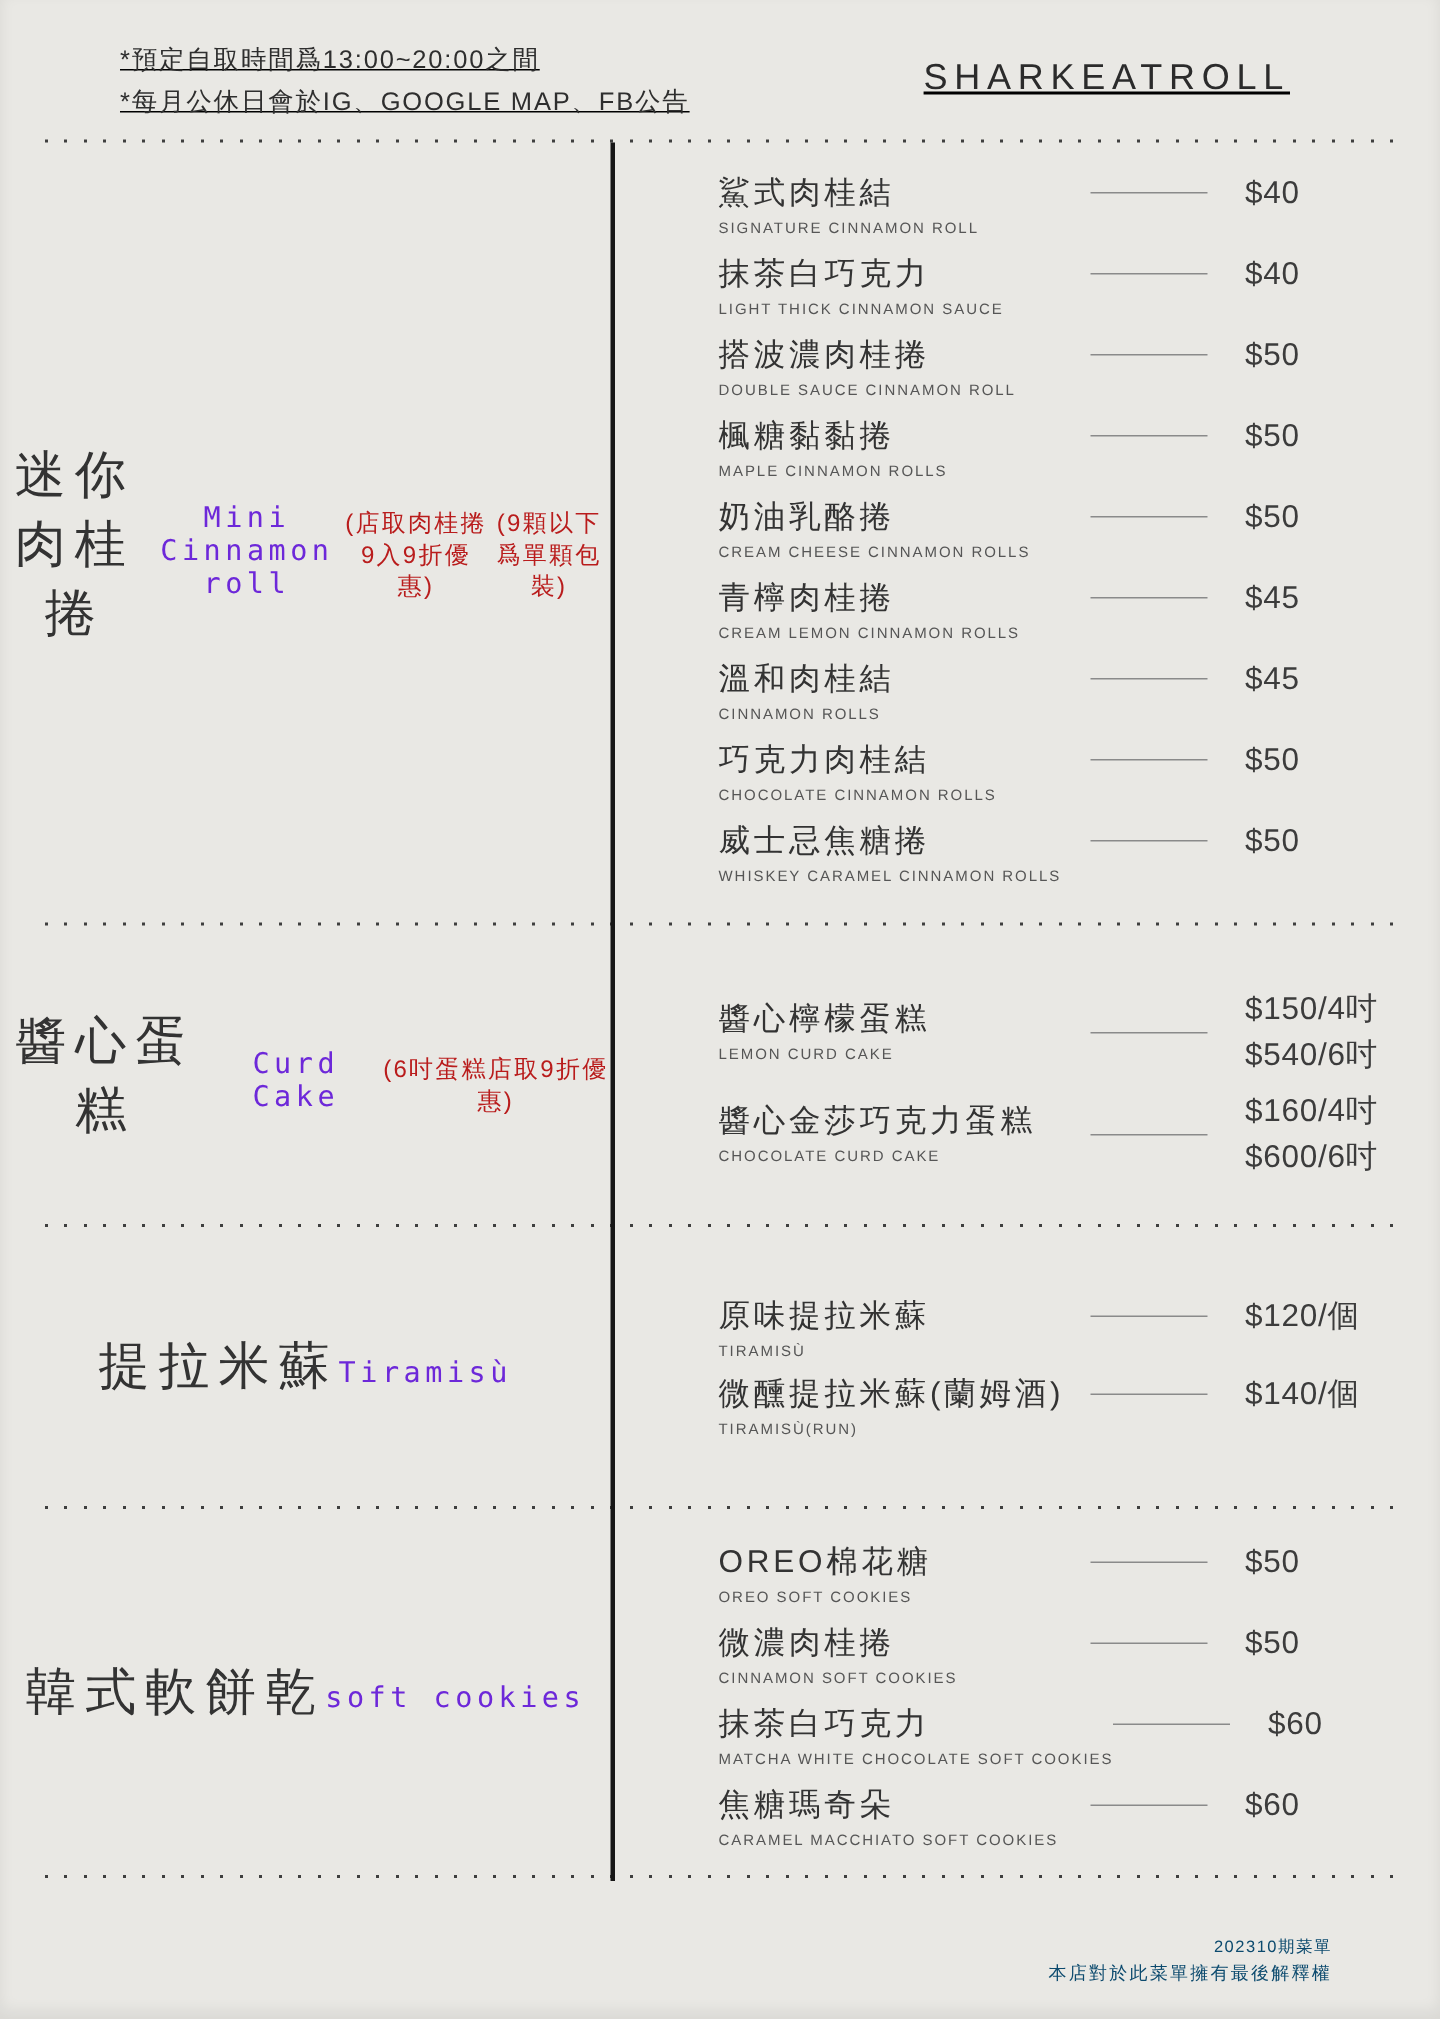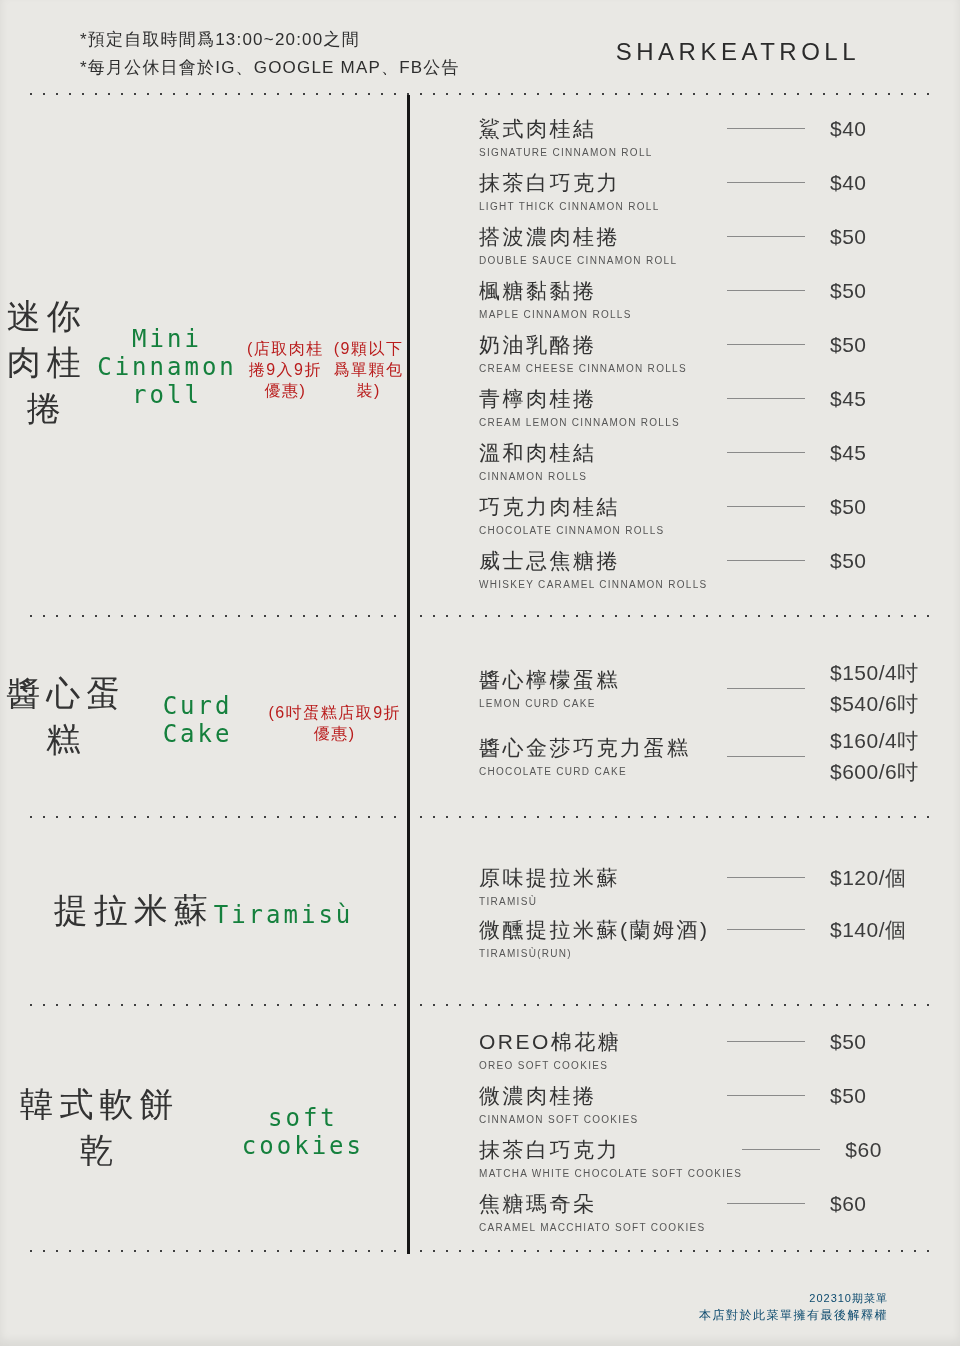--- a/index.html
+++ b/index.html
@@ -5,21 +5,21 @@
   html,body { margin:0; padding:0; }
   body { width:960px; height:1346px; font-family:"Liberation Sans", sans-serif; }
   .page {
     position:relative; width:960px; height:1346px;
     background:#e9e8e4; overflow:hidden;
     box-shadow: inset 0 -5px 10px rgba(0,0,0,0.07);
   }
 
   
   .header { display:flex; justify-content:space-between; align-items:flex-start;
-            height:93px; padding:26px 100px 0 80px; box-sizing:border-box; }
+            height:93px; padding:26px 100px 0 80px; box-sizing:border-box;text-decoration:underline; }
   .notes-block { }
   .note { font-size:17px; line-height:28px; letter-spacing:1.2px; color:#2e2e2e; }
   .logo { font-size:24px; letter-spacing:4.5px; color:#2b2b2b; margin-top:12px; font-weight:400; }
 
   
   .dotted { height:2px; margin:0 30px;
     background-image:repeating-linear-gradient(90deg,#3f3f3f 0 2px,transparent 2px 13px); }
 
   
   .vline { position:absolute; left:407px; top:95px; width:3px; height:1159px; background:#161616; }
@@ -33,22 +33,22 @@
   .section-left { width:407px; flex:none; display:flex; flex-direction:row;
                   justify-content:center; align-items:center; text-align:center; box-sizing:border-box; }
   .s1 .section-left { padding-top:16px; }
   .section-right { flex:1; padding-left:45px; padding-right:30px; box-sizing:border-box; }
   .s1 .section-right { padding-top:20px; }
   .s2 .section-right { padding-top:40px; }
   .s3 .section-right { padding-top:46px; }
   .s4 .section-right { padding-top:22px; }
 
   .sec-title-zh { font-size:34px; letter-spacing:6px; color:#333; font-weight:400; }
-  .sec-title-en { font-family:"DejaVu Sans Mono", monospace; font-size:24px;
-                  letter-spacing:3px; color:#15803d; margin-top:7px; }
+  .sec-title-en { font-family:"DejaVu Sans Mono", monospace; font-size:19px;
+                  letter-spacing:3px; color:#6d28d9; margin-top:7px; }
   .sec-note { font-size:16px; color:#b91c1c; margin-top:14px; letter-spacing:1.5px; }
 
   
   .item { display:flex; align-items:flex-start; margin-bottom:10px;margin-left:27px; }
   .s2 .item { margin-bottom:6px; align-items:center; }
   .s3 .item { margin-bottom:8px; }
   .names { flex:0 0 248px; }
   .zh { font-size:21px; letter-spacing:2.5px; color:#333; line-height:27px; white-space:nowrap; }
   .en { font-size:10px; letter-spacing:1.3px; color:#565656; margin-top:4px; line-height:13px; white-space:nowrap; }
   .price-row { display:flex; align-items:center; gap:25px; height:27px; }
@@ -96,21 +96,21 @@
         <div class="price-row">
             <span class="price-line"></span>
           <div class="prices">
               <div class="price">$40</div>
             </div>
           </div>
       </div>
       <div class="item">
         <div class="names">
           <div class="zh">抹茶白巧克力</div>
-          <div class="en">LIGHT THICK CINNAMON ROLL</div>
+          <div class="en">LIGHT THICK CINNAMON SAUCE</div>
         </div>
         <div class="price-row">
             <span class="price-line"></span>
           <div class="prices">
               <div class="price">$40</div>
             </div>
           </div>
       </div>
       <div class="item">
         <div class="names">

